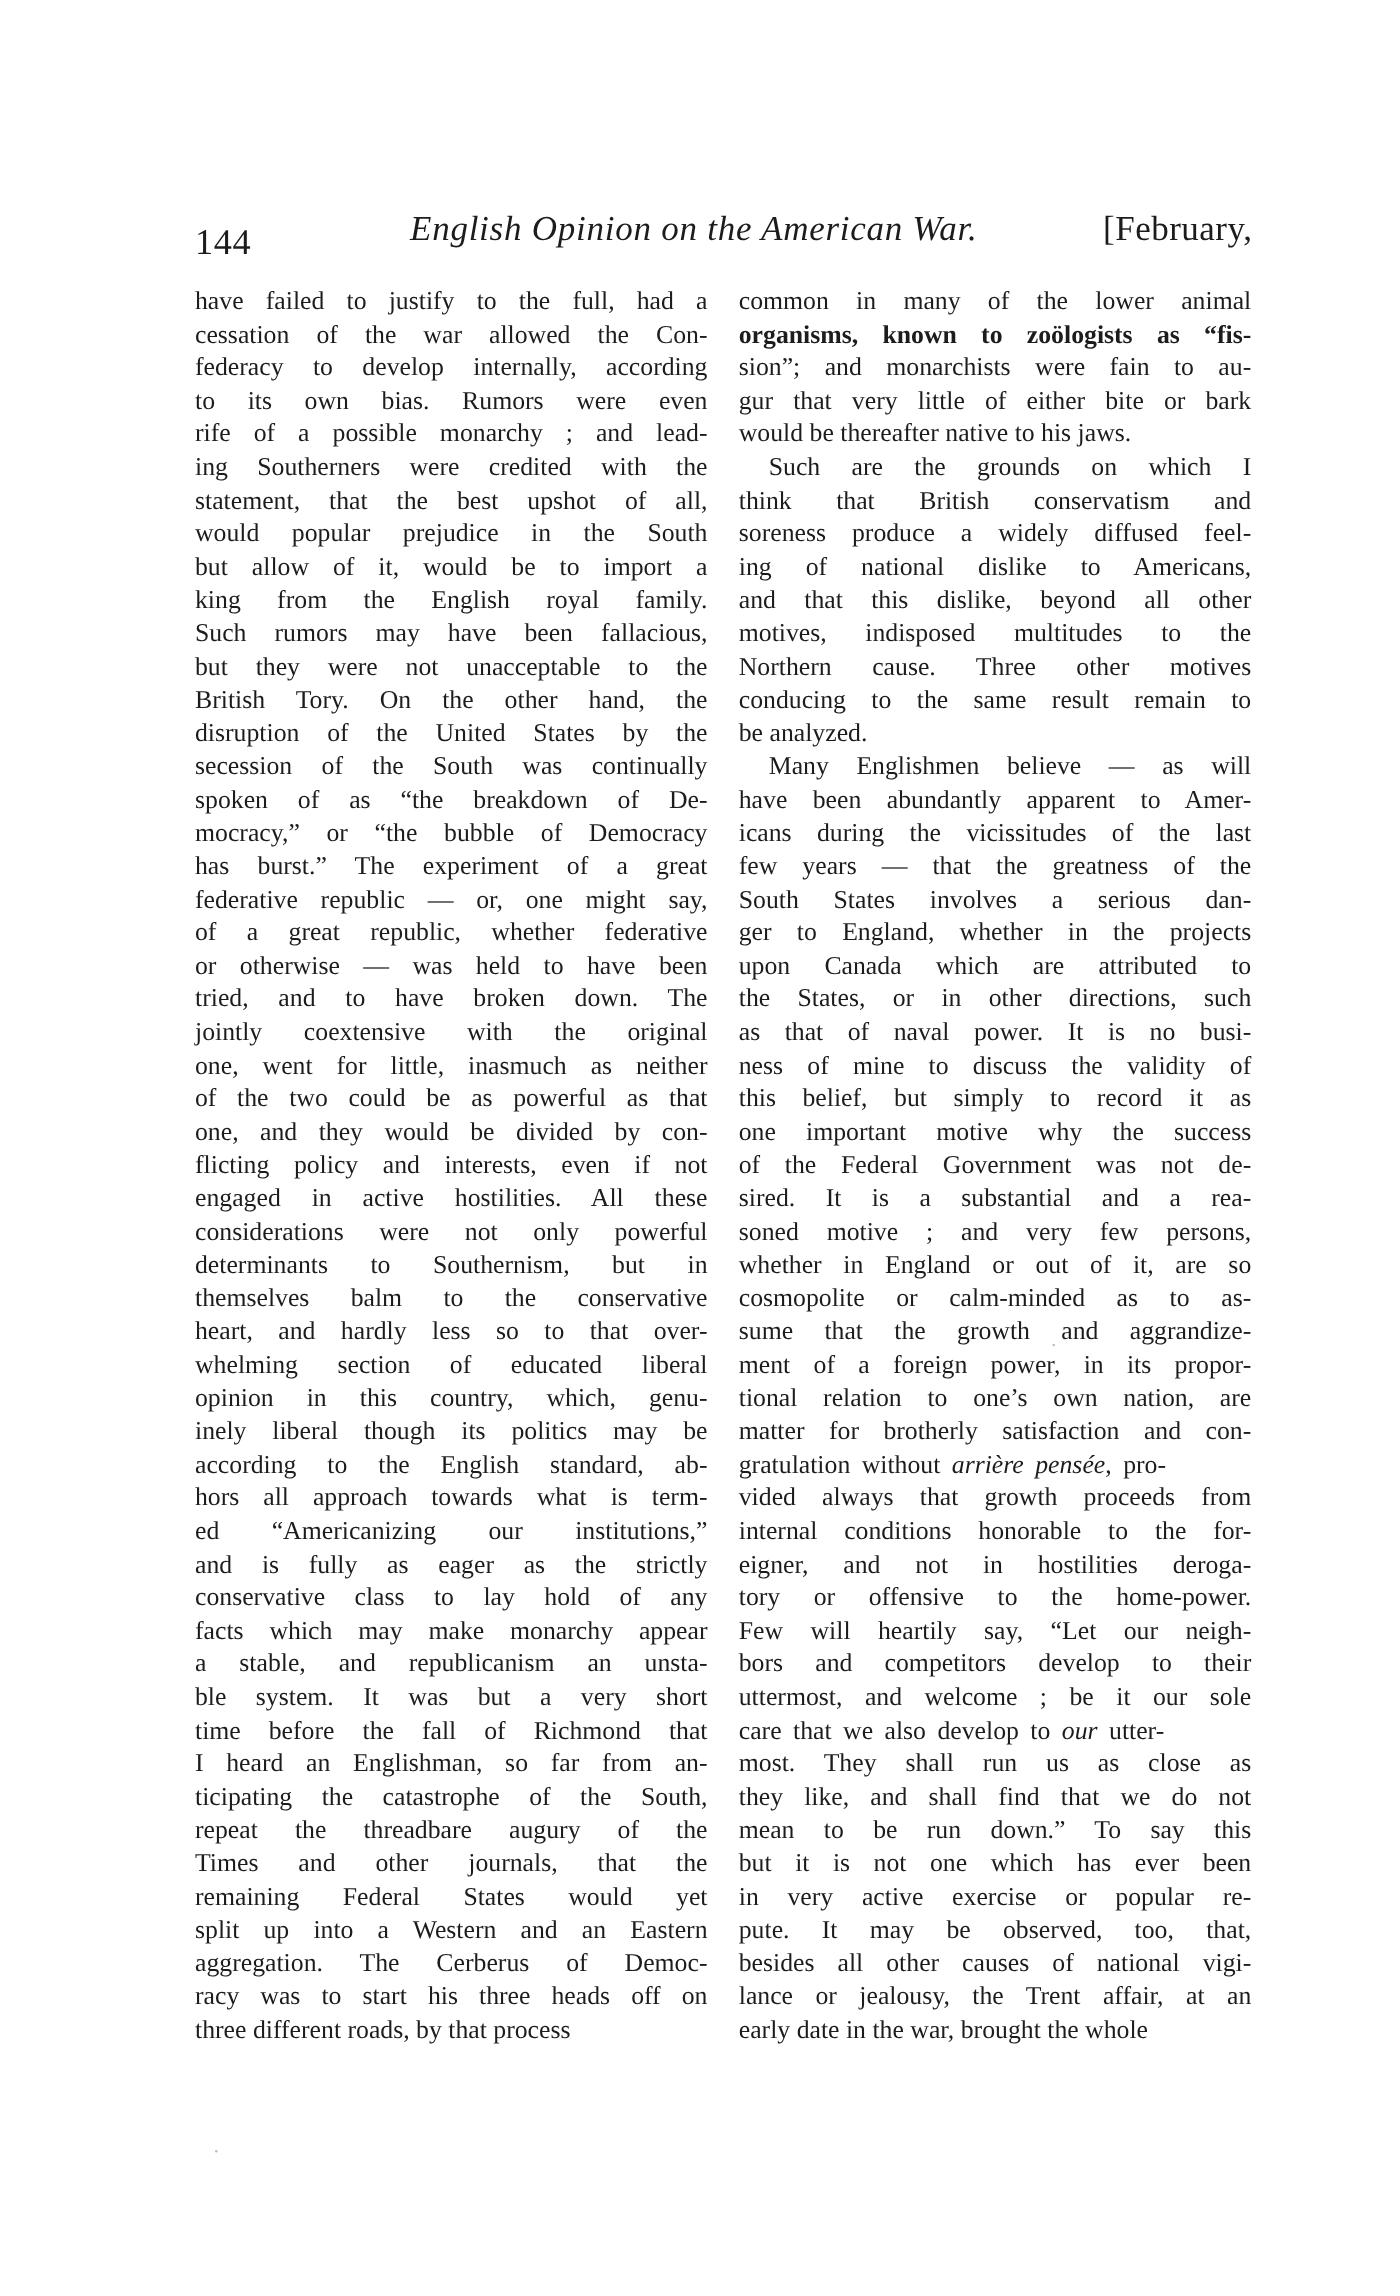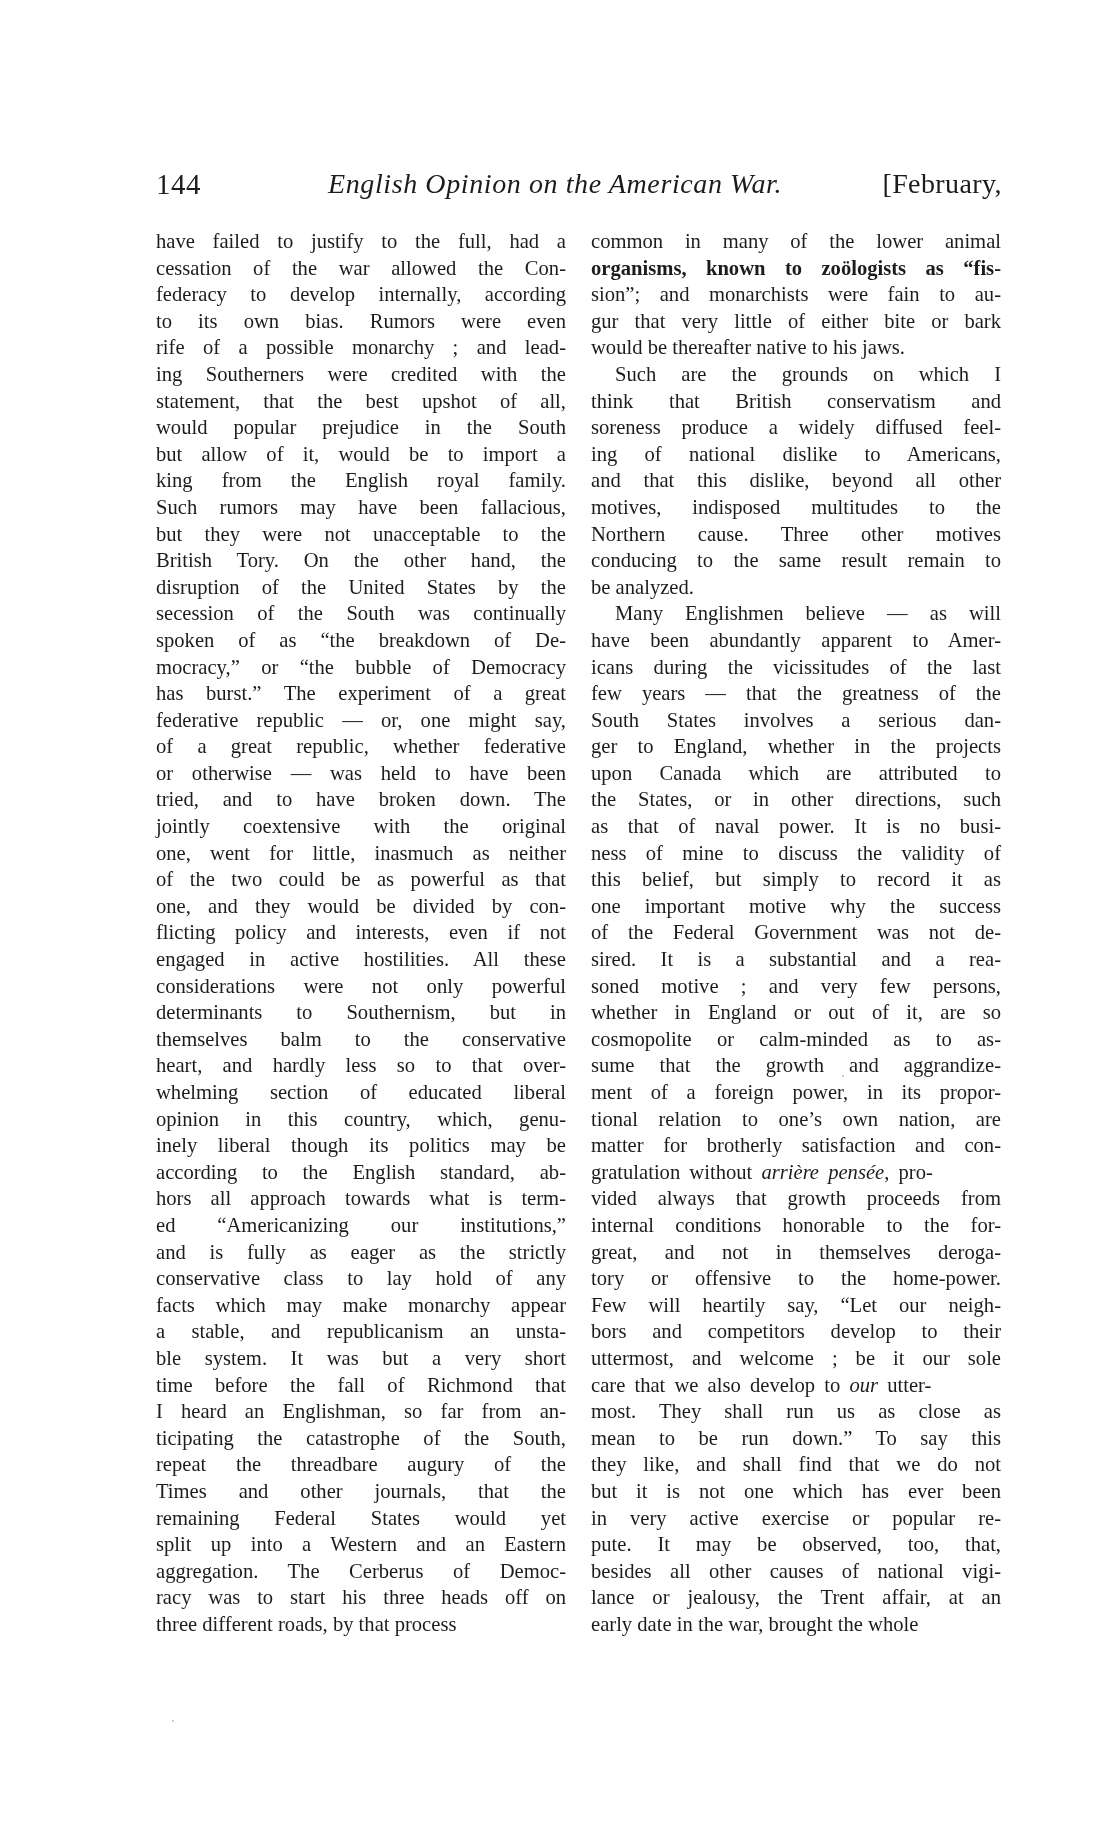--- a/index.html
+++ b/index.html
@@ -1,20 +1,20 @@
 <!DOCTYPE html>
 <html><head>
 <meta charset="utf-8">
 <style>
   html, body { margin: 0; padding: 0; background: #ffffff; }
   body { width: 1120px; height: 1837px; position: relative; overflow: hidden;
          font-family: "Liberation Serif", "DejaVu Serif", serif; color: #1c1c1c; }
   .page { position: absolute; left: 0; top: 0; width: 1120px; height: 1837px; }
   .running-head { position: absolute; top: 168px; left: 156px; width: 846px; height: 40px; }
-  .page-number { position: absolute; left: 0; top: 0; font-size: 29px; letter-spacing: 0.5px; }
+  .page-number { position: absolute; left: 0; top: 10px; font-size: 29px; letter-spacing: 0.5px; }
   .running-title { position: absolute; left: 172px; top: 0; font-size: 28px; font-style: italic; letter-spacing: 0.6px; }
   .running-date { position: absolute; right: 0; top: 0; font-size: 28px; letter-spacing: 0.4px; }
   .column { position: absolute; top: 228px; width: 410px; }
   .col-left { left: 156px; }
   .col-right { left: 591px; width: 410px; }
   .line { display: block; height: 26.6px; line-height: 26.6px; font-size: 20.6px;
           text-align: justify; text-align-last: justify; white-space: nowrap; overflow: visible; }
   .line.last { text-align-last: left; }
   .line.indent { padding-left: 24px; }
   .line span.it { font-style: italic; }
@@ -118,29 +118,29 @@
       <span class="line"><span style="word-spacing: 0px;">soned motive ; and very few persons,</span></span>
       <span class="line"><span style="word-spacing: 0px;">whether in England or out of it, are so</span></span>
       <span class="line"><span style="word-spacing: 0px;">cosmopolite or calm-minded as to as-</span></span>
       <span class="line"><span style="word-spacing: 0px;">sume that the growth and aggrandize-</span></span>
       <span class="line"><span style="word-spacing: 0px;">ment of a foreign power, in its propor-</span></span>
       <span class="line"><span style="word-spacing: 0px;">tional relation to one’s own nation, are</span></span>
       <span class="line"><span style="word-spacing: 0px;">matter for brotherly satisfaction and con-</span></span>
       <span class="line" style="text-align: left; text-align-last: left; word-spacing: 4px;"><span>gratulation without </span><span class="it">arrière pensée</span><span>, pro-</span></span>
       <span class="line"><span style="word-spacing: 0px;">vided always that growth proceeds from</span></span>
       <span class="line"><span style="word-spacing: 0px;">internal conditions honorable to the for-</span></span>
-      <span class="line"><span style="word-spacing: 0px;">great, and not in themselves deroga-</span></span>
+      <span class="line"><span style="word-spacing: 0px;">eigner, and not in hostilities deroga-</span></span>
       <span class="line"><span style="word-spacing: 0px;">tory or offensive to the home-power.</span></span>
       <span class="line"><span style="word-spacing: 0px;">Few will heartily say, “Let our neigh-</span></span>
       <span class="line"><span style="word-spacing: 0px;">bors and competitors develop to their</span></span>
       <span class="line"><span style="word-spacing: 0px;">uttermost, and welcome ; be it our sole</span></span>
       <span class="line" style="text-align: left; text-align-last: left; word-spacing: 4px;"><span>care that we also develop to </span><span class="it">our</span><span> utter-</span></span>
       <span class="line"><span style="word-spacing: 0px;">most.  They shall run us as close as</span></span>
+      <span class="line"><span style="word-spacing: 0px;">they like, and shall find that we do not</span></span>
       <span class="line"><span style="word-spacing: 0px;">mean to be run down.”  To say this</span></span>
-      <span class="line"><span style="word-spacing: 0px;">they like, and shall find that we do not</span></span>
       <span class="line"><span style="word-spacing: 0px;">but it is not one which has ever been</span></span>
       <span class="line"><span style="word-spacing: 0px;">in very active exercise or popular re-</span></span>
       <span class="line"><span style="word-spacing: 0px;">pute.  It may be observed, too, that,</span></span>
       <span class="line"><span style="word-spacing: 0px;">besides all other causes of national vigi-</span></span>
       <span class="line"><span style="word-spacing: 0px;">lance or jealousy, the Trent affair, at an</span></span>
       <span class="line last"><span>early date in the war, brought the whole</span></span>
     </div>
 
   <div class="speck" style="left:172px; top:1720px;"></div>
   <div class="speck" style="left:842px; top:1075px;"></div>

